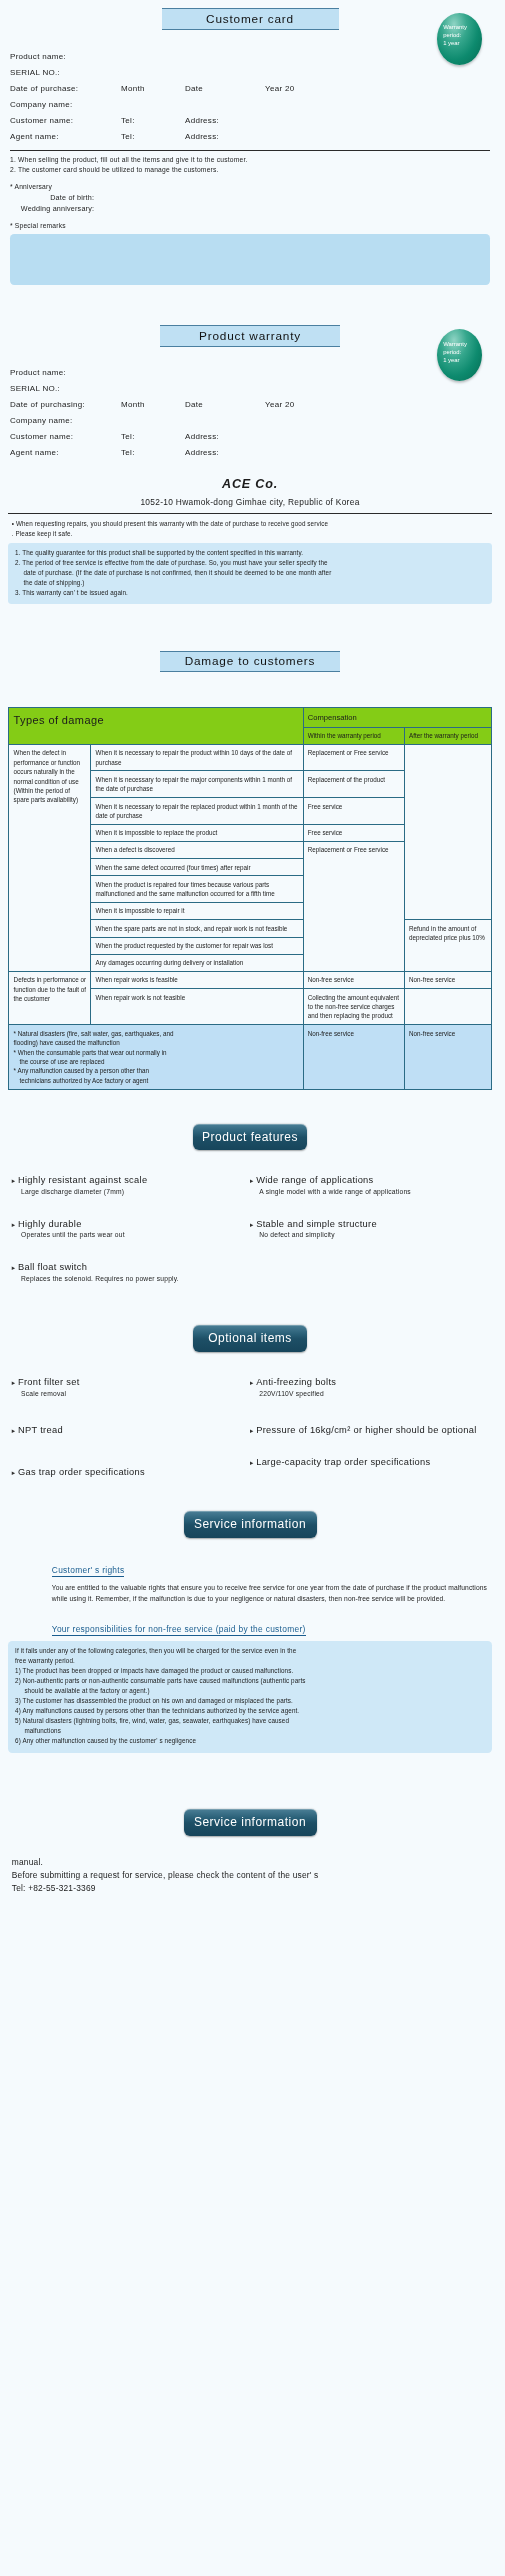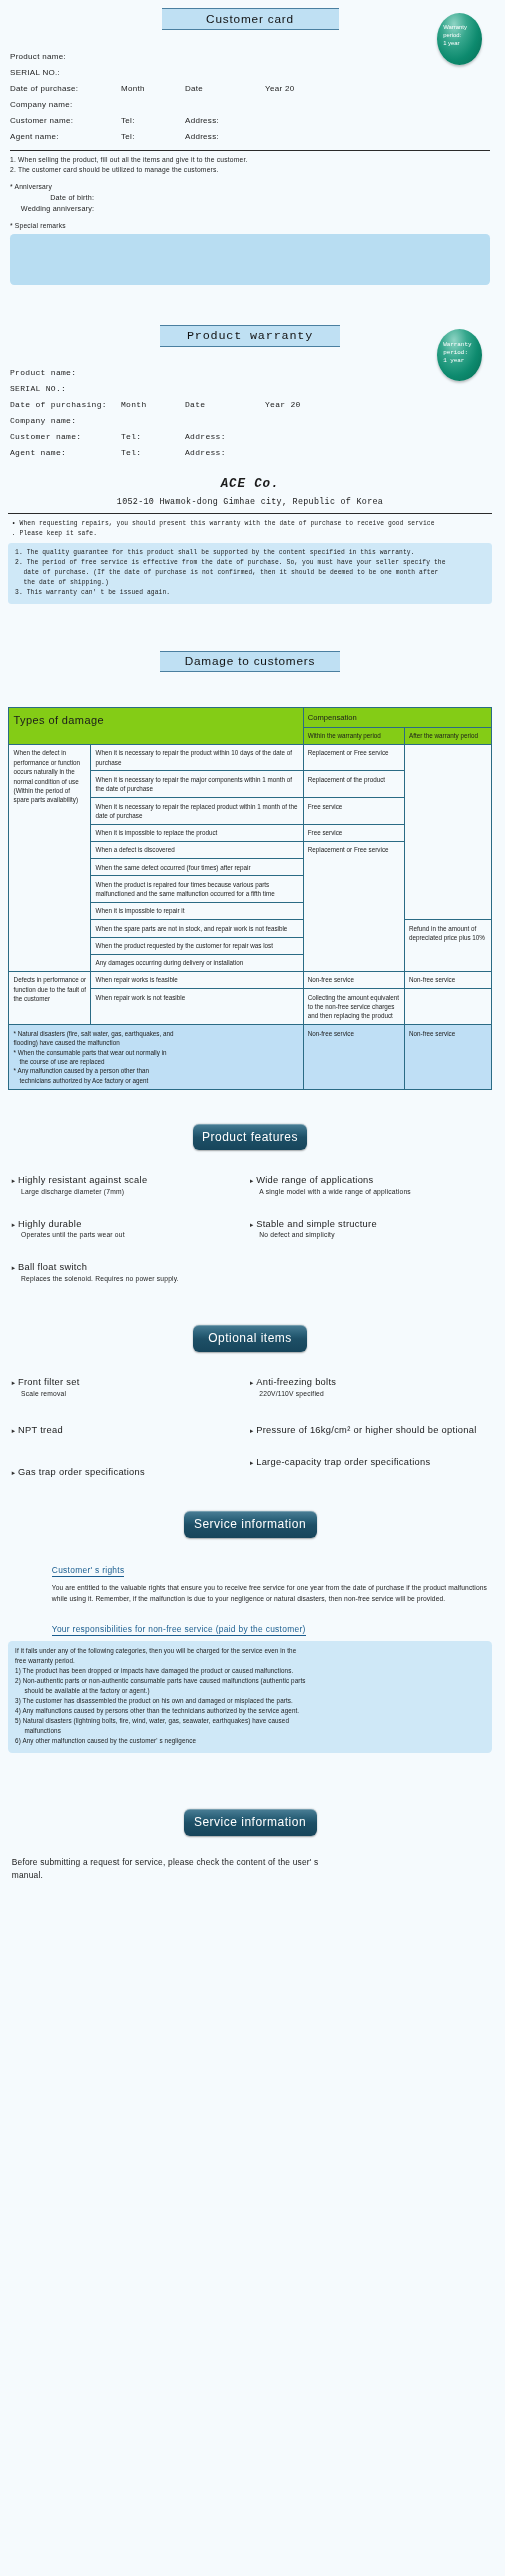--- a/index.html
+++ b/index.html
@@ -221,21 +221,21 @@
         <span>:</span>
       </div>
       <div class="blank"></div>
       <div>* Special remarks</div>
     </div>
 
     <div class="remark-box"></div>
   </div>
 
   <div style="height:40px"></div>
-  <div style="position:relative;font-family:Liberation Mono, monospace;">
+  <div style="position:relative;">
     <div class="seal" style="right:18.5px; top:4.2px;">
       <div>Warranty</div>
       <div>period:</div>
       <div>1 year</div>
     </div>
 
     <div class="banner-light wide">Product warranty</div>
 
     <div style="height:17px"></div>
     <div class="form">
@@ -468,20 +468,21 @@
       <div class="ln ind">malfunctions</div>
       <div class="ln">6) Any other malfunction caused by the customer' s negligence</div>
     </div>
   </div>
 
   <div style="height:56px"></div>
   <div>
     <div class="pill" style="width:133px">Service information</div>
     <div style="height:20px"></div>
     <div class="footer">
+      <div>manual.</div>
       <div>Before submitting a request for service, please check the content of the user' s</div>
-      <div>manual.</div>
+      <div>Tel: +82-55-321-3369</div>
     </div>
   </div>
 
   <div style="height:17px"></div>
 </div>
 
 
 </body></html>

